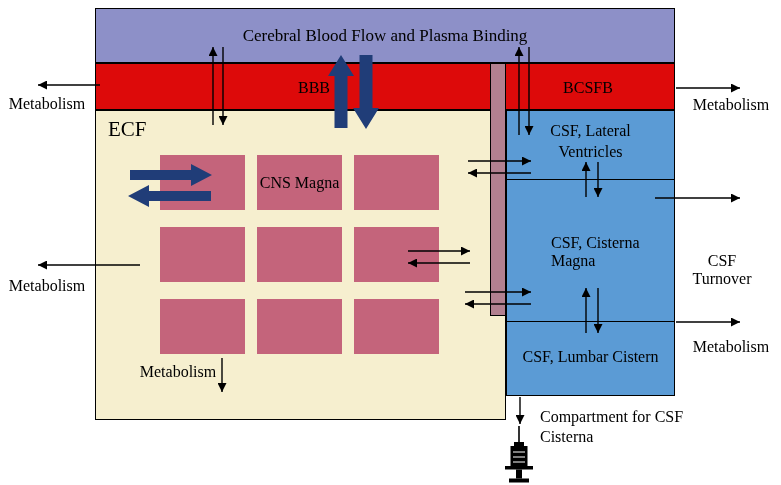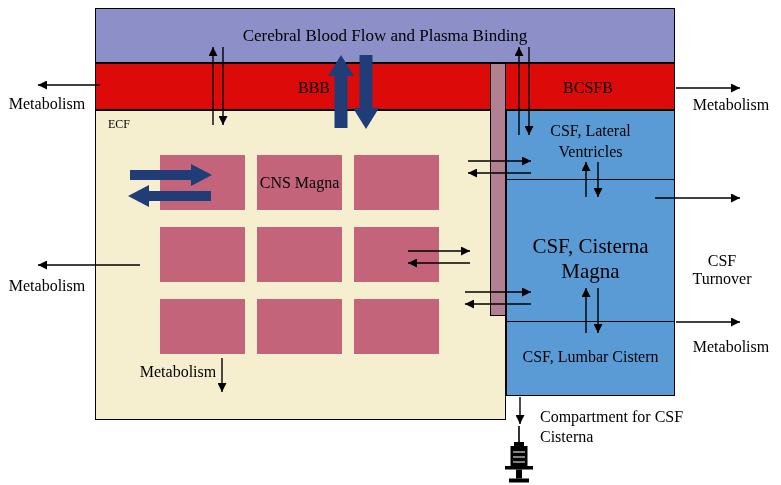--- a/index.html
+++ b/index.html
@@ -14,26 +14,26 @@
     overflow: hidden;
   }
   .region { position: absolute; border: 1px solid #000; }
   .plasma-band  { left: 95px;  top: 8px;   width: 580px; height: 55px;  background: var(--plasma-band, #8d90c8); display: flex; align-items: center; justify-content: center; font-size: 17px; }
   .red-band     { left: 95px;  top: 63px;  width: 580px; height: 47px;  background: var(--barrier-red, #dd0a0a); }
   .ecf-region   { left: 95px;  top: 110px; width: 411px; height: 310px; background: var(--ecf-cream, #f6efcf); }
   .csf-region   { left: 506px; top: 110px; width: 169px; height: 286px; background: var(--csf-blue, #5b9bd5); }
   .mauve-strip  { left: 490px; top: 63px;  width: 16px;  height: 253px; background: var(--strip-mauve, #b28090); }
   .bbb-label    { position: absolute; left: 193px; top: 0; width: 50px; height: 47px; display: flex; align-items: center; justify-content: center; font-size: 16px; }
   .bcsfb-label  { position: absolute; left: 460px; top: 0; width: 64px; height: 47px; display: flex; align-items: center; justify-content: center; font-size: 16px; }
-  .ecf-label    { position: absolute; left: 12px; top: 6px; font-size: 12px; }
+  .ecf-label    { position: absolute; left: 12px; top: 6px; font-size: 21px; }
   .csf-divider  { position: absolute; left: 0; width: 100%; height: 1px; background: #000; }
   .divider-1 { top: 68px; }
   .divider-2 { top: 210px; }
   .csf-lateral-label  { position: absolute; top: 10px;  left: 0; right: 0; margin: 0 auto; width: 120px; text-align: center; font-size: 16px; line-height: 1.3; }
-  .csf-cisterna-label { position: absolute; top: 123px; left: 0; right: 0; text-align: center; font-size: 21px; }
+  .csf-cisterna-label { position: absolute; top: 123px; left: 0; right: 0; font-size: 16px; padding-left: 44px; }
   .csf-lumbar-label   { position: absolute; top: 237px; left: 0; right: 0; text-align: center; font-size: 16px; }
   .cell-grid {
     position: absolute; left: 160px; top: 155px;
     display: grid;
     grid-template-columns: repeat(3, 85px);
     grid-template-rows: repeat(3, 55px);
     column-gap: 12px; row-gap: 17px;
   }
   .cns-cell { background: var(--cell-pink, #c4647b); display: flex; align-items: center; justify-content: center; font-size: 16px; }
   .label { position: absolute; font-size: 16px; line-height: 1.2; }

